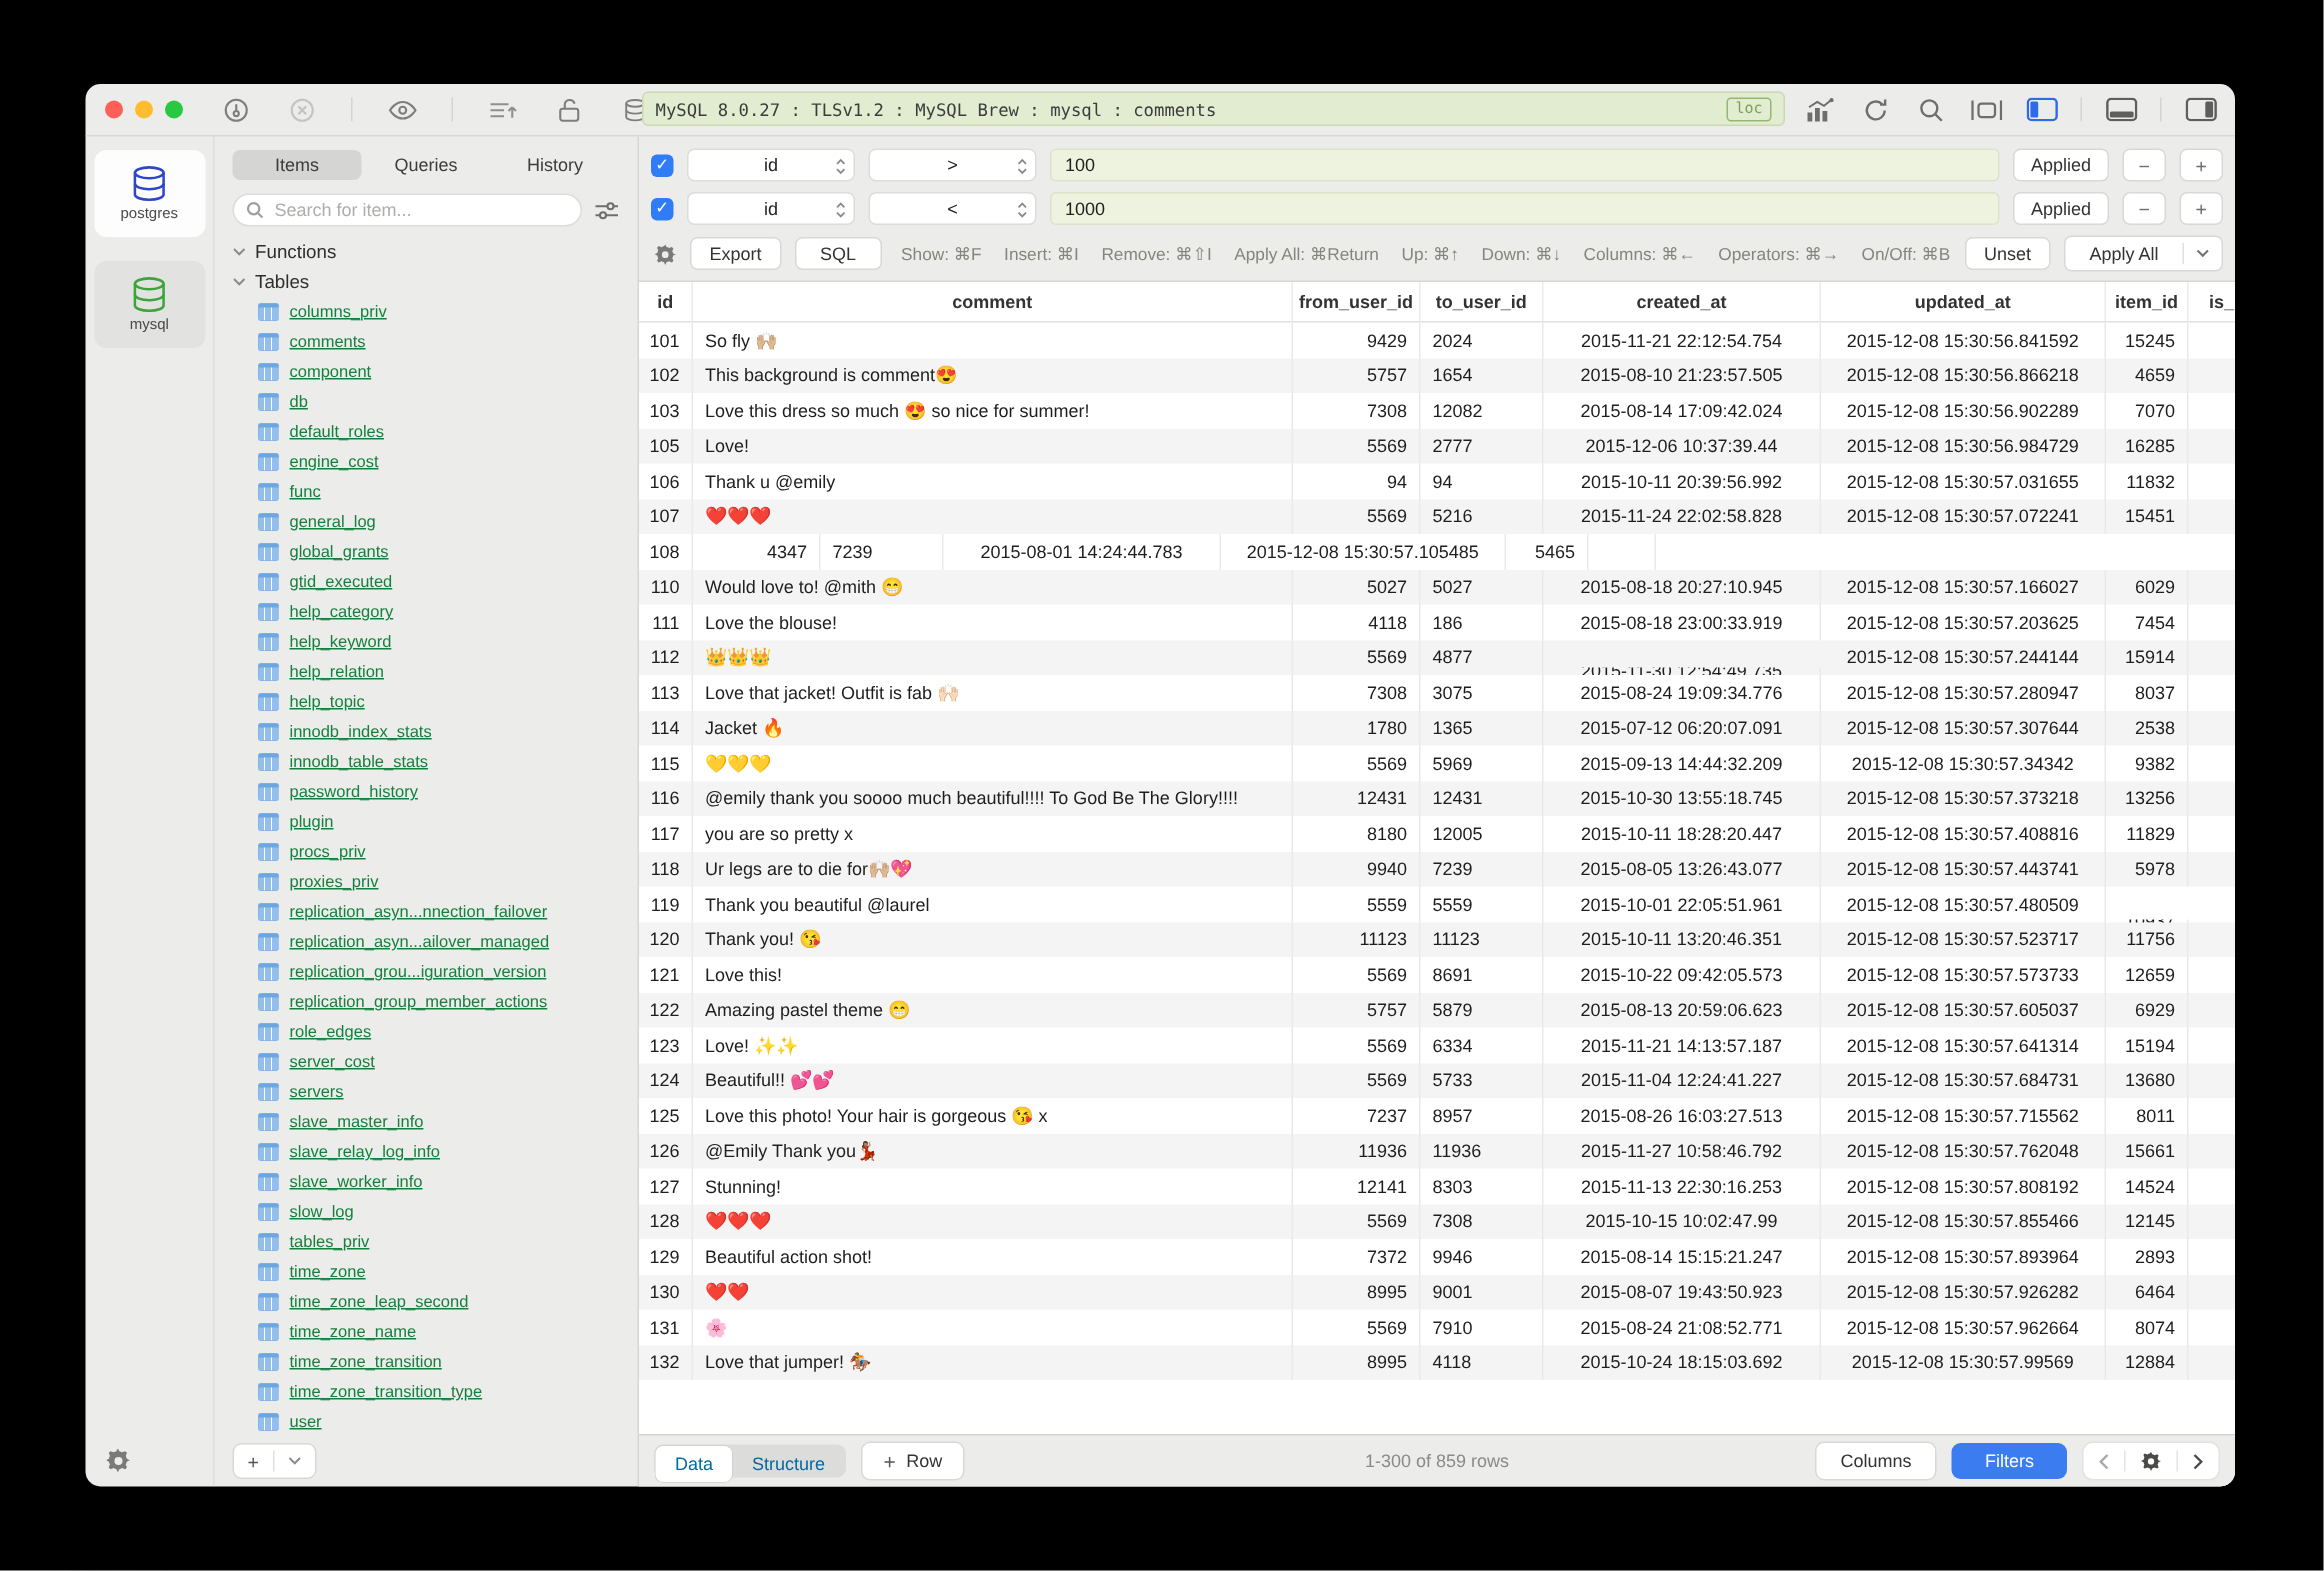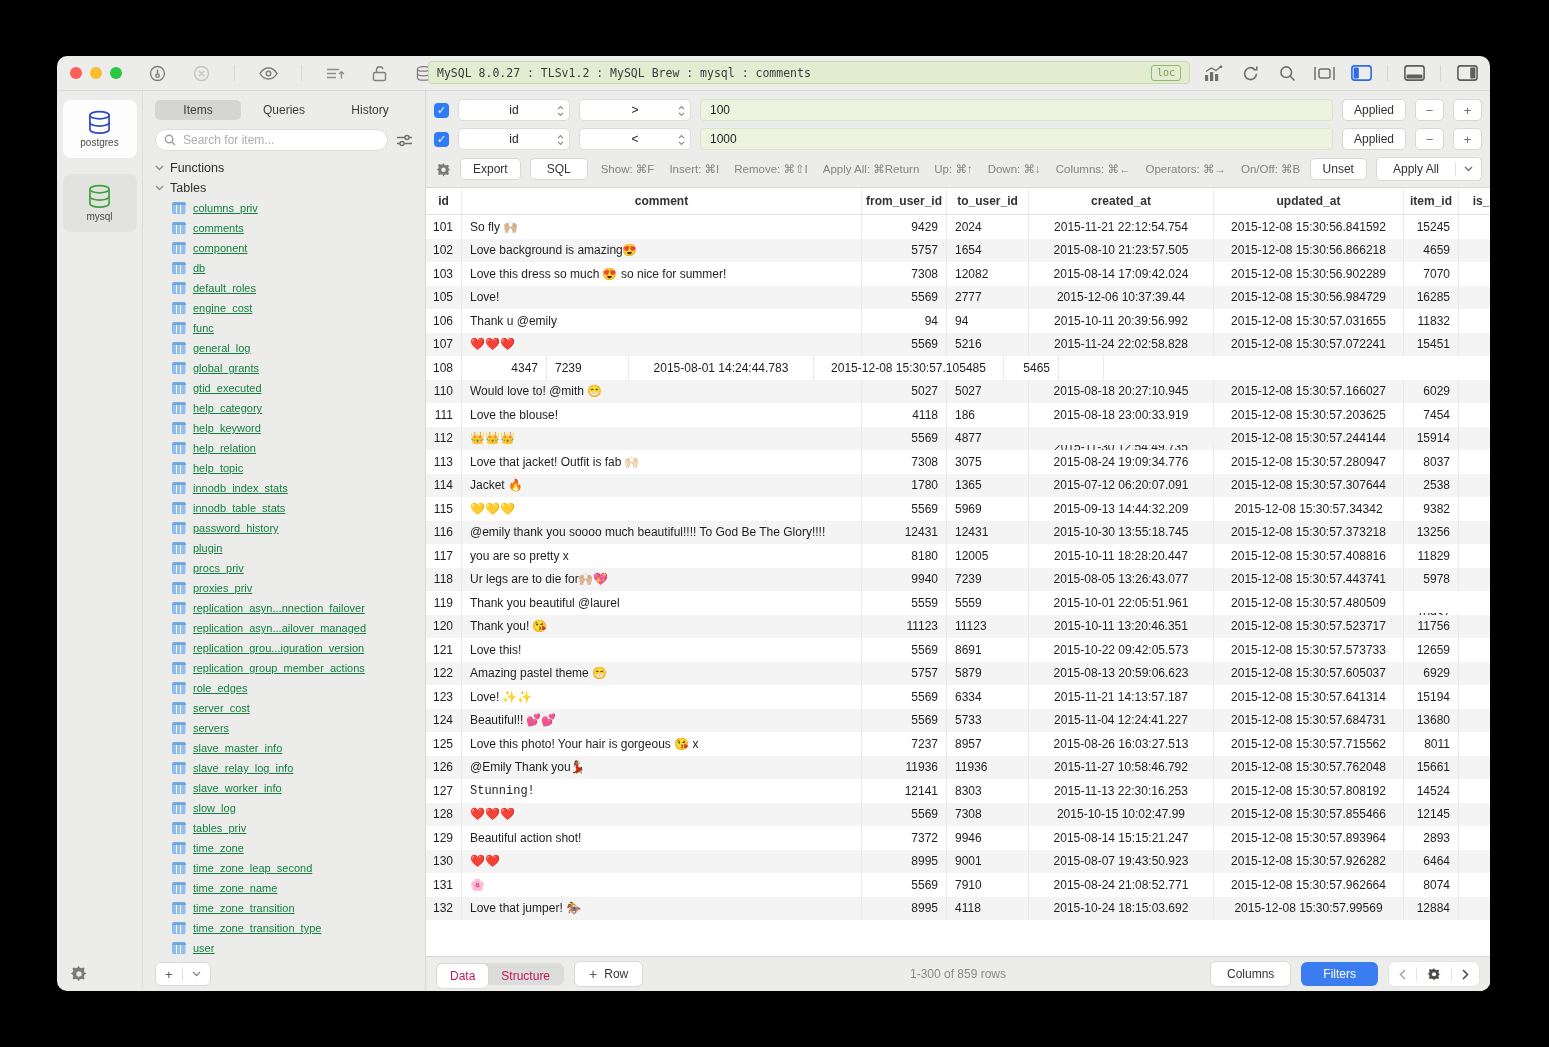--- a/index.html
+++ b/index.html
@@ -87,21 +87,21 @@
   .grid-body{flex:1;overflow:hidden;}
   .grow{display:flex;height:23.5px;align-items:stretch;}
   .grow:nth-child(even){background:#f4f4f4;}
   .cell{display:flex;align-items:center;font-size:12px;color:#1e1e1e;border-right:1px solid #e9e9e9;
     box-sizing:border-box;padding:0 8px;overflow:hidden;white-space:nowrap;flex:0 0 auto;}
   .cell.r{justify-content:flex-end;}
   .cell.c{justify-content:center;}
   
   .statusbar{height:34px;flex:0 0 auto;background:#ececea;border-top:1px solid #d4d4d2;display:flex;align-items:center;padding:0 10px;position:relative;}
   .segment{display:flex;background:#dcdcda;border-radius:6px;padding:1px;height:22px;box-sizing:border-box;align-items:stretch;}
-  .seg-item{padding:12px 13px;font-size:12px;color:#be185d;display:flex;align-items:center;border-radius:5px;}
+  .seg-item{padding:12px 13px;font-size:12px;color:#0369a1;display:flex;align-items:center;border-radius:5px;}
   .seg-item.active{background:#fff;box-shadow:0 0 0 .5px #cfcfcd;}
   .addrow{display:inline-flex;align-items:center;gap:7px;height:24px;background:#fff;border:1px solid #d8d8d6;border-radius:6px;padding:0 14px;font-size:12px;color:#333;margin-left:10px;}
   .rowcount{position:absolute;left:50%;transform:translateX(-50%);font-size:12px;color:#8a8a88;}
   .status-right{margin-left:auto;display:flex;align-items:center;gap:10px;}
   .filters-btn{height:24px;border-radius:6px;background:#3b7cf0;color:#fff;font-size:12px;display:inline-flex;align-items:center;padding:0 22px;}
   .columns-btn{height:24px;border-radius:6px;background:#fff;border:1px solid #d8d8d6;color:#333;font-size:12px;display:inline-flex;align-items:center;padding:0 16px;}
   .pager{display:flex;align-items:center;height:24px;background:#fff;border:1px solid #e2e2e0;border-radius:7px;overflow:hidden;}
   .pager .p-item{padding:0 10px;display:flex;align-items:center;height:100%;}
   .pager .sep{width:1px;height:14px;background:#e4e4e2;}
   svg{display:block;}
@@ -559,21 +559,21 @@
               <span class="cell " style="width: 400px;">So fly 🙌🏼</span>
               <span class="cell r" style="width: 85px;">9429</span>
               <span class="cell " style="width: 82px;">2024</span>
               <span class="cell c" style="width: 185px;">2015-11-21 22:12:54.754</span>
               <span class="cell c" style="width: 190px;">2015-12-08 15:30:56.841592</span>
               <span class="cell r" style="width: 55px;">15245</span>
               <span class="cell " style="width: 45px;"></span>
             </div>
             <div class="grow">
               <span class="cell r" style="width: 36px;">102</span>
-              <span class="cell " style="width: 400px;">Love background is amazing😍</span>
+              <span class="cell " style="width: 400px;">This background is comment😍</span>
               <span class="cell r" style="width: 85px;">5757</span>
               <span class="cell " style="width: 82px;">1654</span>
               <span class="cell c" style="width: 185px;">2015-08-10 21:23:57.505</span>
               <span class="cell c" style="width: 190px;">2015-12-08 15:30:56.866218</span>
               <span class="cell r" style="width: 55px;">4659</span>
               <span class="cell " style="width: 45px;"></span>
             </div>
             <div class="grow">
               <span class="cell r" style="width: 36px;">103</span>
               <span class="cell " style="width: 400px;">Love this dress so much 😍 so nice for summer!</span>
@@ -788,21 +788,21 @@
               <span class="cell " style="width: 400px;">@Emily Thank you💃🏽</span>
               <span class="cell r" style="width: 85px;">11936</span>
               <span class="cell " style="width: 82px;">11936</span>
               <span class="cell c" style="width: 185px;">2015-11-27 10:58:46.792</span>
               <span class="cell c" style="width: 190px;">2015-12-08 15:30:57.762048</span>
               <span class="cell r" style="width: 55px;">15661</span>
               <span class="cell " style="width: 45px;"></span>
             </div>
             <div class="grow">
               <span class="cell r" style="width: 36px;">127</span>
-              <span class="cell " style="width: 400px; font-family: Liberation Mono, monospace;">Stunning!</span>
+              <span class="cell " style="width: 400px;">Stunning!</span>
               <span class="cell r" style="width: 85px;">12141</span>
               <span class="cell " style="width: 82px;">8303</span>
               <span class="cell c" style="width: 185px;">2015-11-13 22:30:16.253</span>
               <span class="cell c" style="width: 190px;">2015-12-08 15:30:57.808192</span>
               <span class="cell r" style="width: 55px;">14524</span>
               <span class="cell " style="width: 45px;"></span>
             </div>
             <div class="grow">
               <span class="cell r" style="width: 36px;">128</span>
               <span class="cell " style="width: 400px;">❤️❤️❤️</span>

